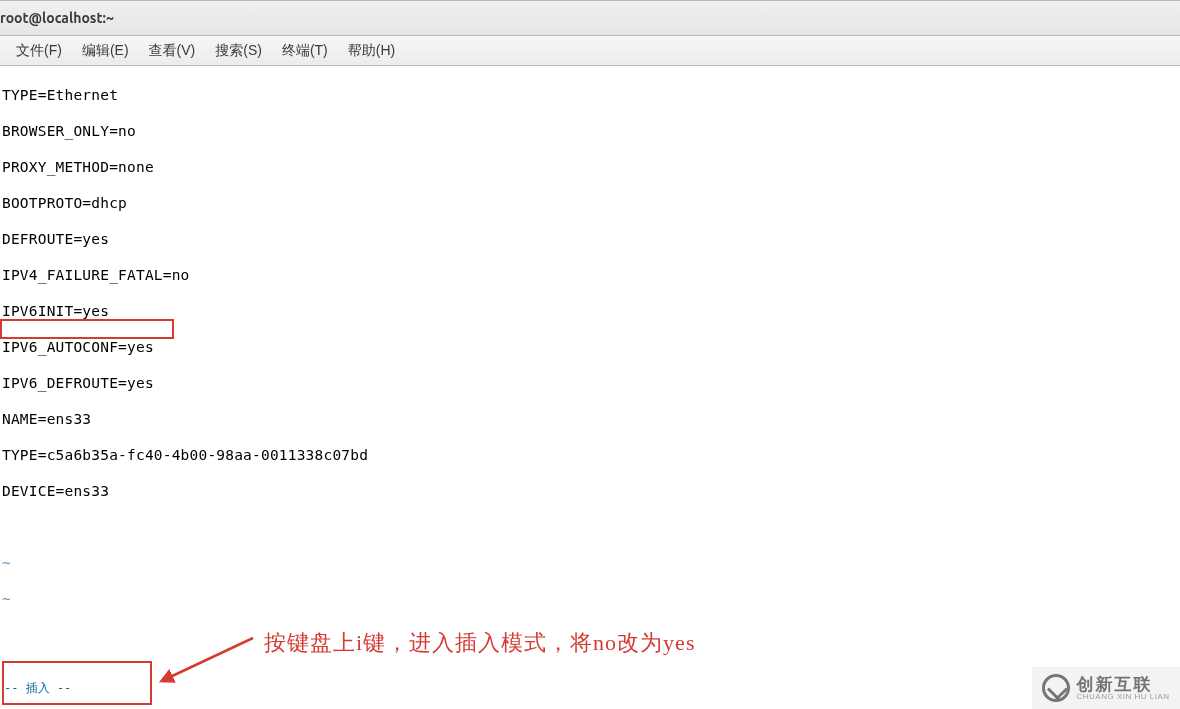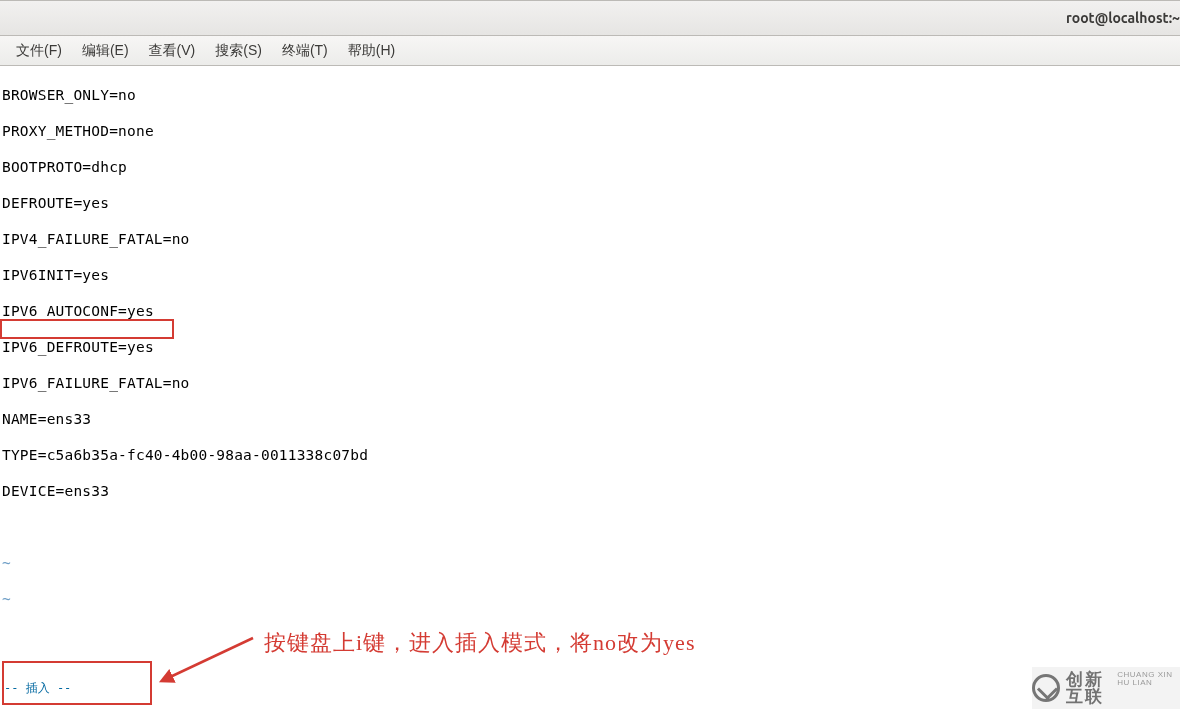--- a/index.html
+++ b/index.html
@@ -12,21 +12,21 @@
     overflow: hidden;
     position: relative;
   }
   .titlebar {
     height: 36px;
     background: linear-gradient(#f2f1f0, #e6e5e3);
     border-bottom: 1px solid #bcbab6;
     border-top: 1px solid #bcbab6;
     display: flex;
     align-items: center;
-    justify-content: flex-end;
+    justify-content: flex-start;
     font-family: "Ubuntu", "DejaVu Sans", sans-serif;
     font-size: 14px;
     font-weight: bold;
     color: #3b3a38;
   }
   .menubar {
     height: 30px;
     background: linear-gradient(#f7f6f5, #ececea);
     border-bottom: 1px solid #bcbab6;
     display: flex;
@@ -124,21 +124,21 @@
     content: "";
     position: absolute;
     left: 5px; top: 5px;
     width: 12px; height: 12px;
     border-left: 3px solid #5f5f5f;
     border-bottom: 3px solid #5f5f5f;
     transform: rotate(-45deg);
   }
   .watermark-text {
     display: flex;
-    flex-direction: row;
+    flex-direction: column;
     line-height: 1;
   }
   .watermark-cn {
     color: #5a5a5a;
     font-size: 17px;
     font-weight: bold;
     letter-spacing: 2px;
   }
   .watermark-en {
     color: #8a8a8a;
@@ -156,29 +156,29 @@
 <div class="menubar">
   <div class="menu-item">文件(F)</div>
   <div class="menu-item">编辑(E)</div>
   <div class="menu-item">查看(V)</div>
   <div class="menu-item">搜索(S)</div>
   <div class="menu-item">终端(T)</div>
   <div class="menu-item">帮助(H)</div>
 </div>
 
 <div class="terminal">
+<span class="config-line">TYPE=Ethernet</span>
 <span class="config-line">BROWSER_ONLY=no</span>
 <span class="config-line">PROXY_METHOD=none</span>
 <span class="config-line">BOOTPROTO=dhcp</span>
 <span class="config-line">DEFROUTE=yes</span>
 <span class="config-line">IPV4_FAILURE_FATAL=no</span>
 <span class="config-line">IPV6INIT=yes</span>
 <span class="config-line">IPV6_AUTOCONF=yes</span>
 <span class="config-line">IPV6_DEFROUTE=yes</span>
-<span class="config-line">IPV6_FAILURE_FATAL=no</span>
 <span class="config-line">NAME=ens33</span>
 <span class="config-line">TYPE=c5a6b35a-fc40-4b00-98aa-0011338c07bd</span>
 <span class="config-line">DEVICE=ens33</span>
 <span class="config-line"> </span>
 <span class="config-line tilde">~</span>
 <span class="config-line tilde">~</span>
 
 
 
 

